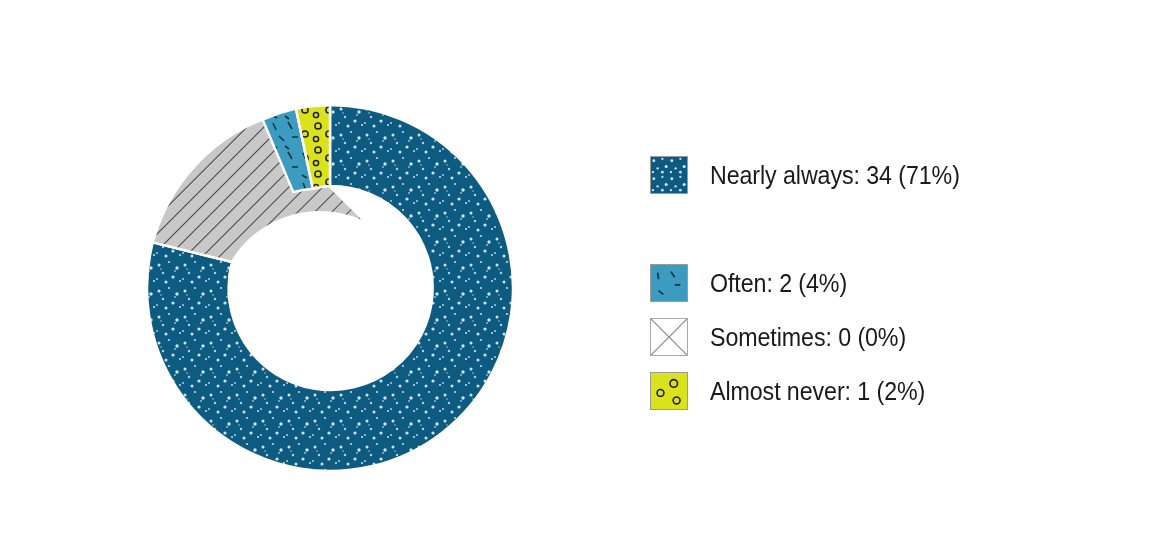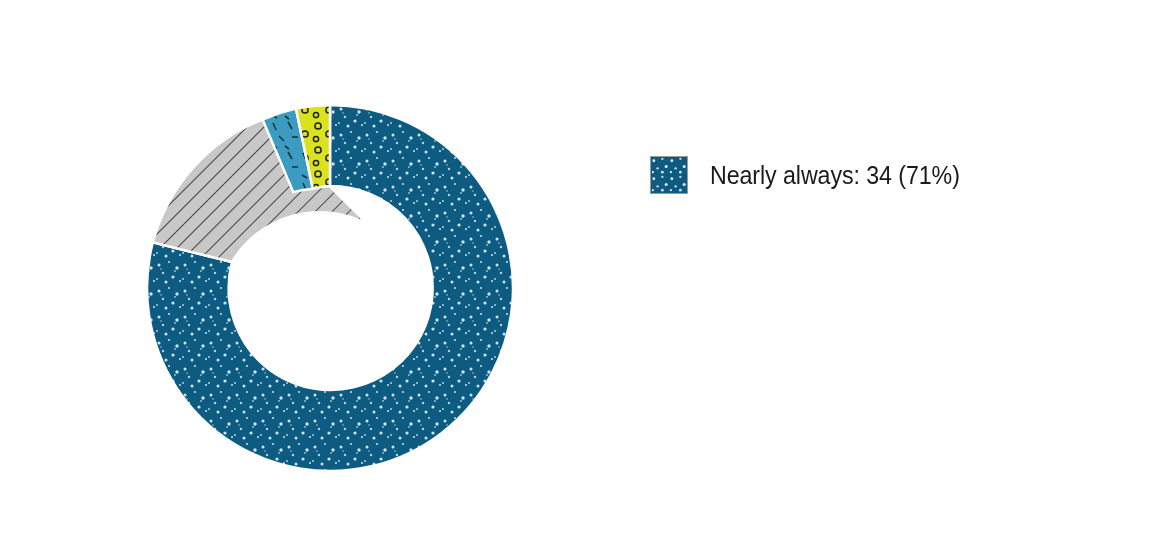--- a/index.html
+++ b/index.html
@@ -167,17 +167,54 @@
             <circle cx="2" cy="16" r="1.2" fill="#d6e7f0"></circle>
             <circle cx="12" cy="16" r="1.5" fill="#c3dce8"></circle>
           </pattern>
             </defs>
         </svg>
       </span>
       <span class="legend-label">Nearly always: 34 (71%)</span>
     </div>
 
 
-
-
+    <div class="legend-row" style="top:263px">
+      <span class="legend-swatch">
+        <svg viewBox="0 0 38 38" preserveAspectRatio="none">
+          <rect width="38" height="38" fill="#3c9bc0"></rect>
+          <g stroke="#16333f" stroke-width="1.8">
+            <line x1="7" y1="8" x2="8" y2="15"></line>
+            <line x1="21" y1="7" x2="25" y2="13"></line>
+            <line x1="25" y1="21" x2="31" y2="21"></line>
+            <line x1="8" y1="27" x2="13" y2="31"></line>
+          </g>
+        </svg>
+      </span>
+      <span class="legend-label">Often: 2 (4%)</span>
+    </div>
+
+    <div class="legend-row" style="top:317px">
+      <span class="legend-swatch" style="border-color:#a8a8a8">
+        <svg viewBox="0 0 38 38" preserveAspectRatio="none">
+          <rect width="38" height="38" fill="#ffffff"></rect>
+          <line x1="0" y1="0" x2="38" y2="38" stroke="#8a8a8a" stroke-width="1.3"></line>
+          <line x1="38" y1="0" x2="0" y2="38" stroke="#8a8a8a" stroke-width="1.3"></line>
+        </svg>
+      </span>
+      <span class="legend-label">Sometimes: 0 (0%)</span>
+    </div>
+
+    <div class="legend-row" style="top:371px">
+      <span class="legend-swatch">
+        <svg viewBox="0 0 38 38" preserveAspectRatio="none">
+          <rect width="38" height="38" fill="#d9e21a"></rect>
+          <g fill="none" stroke="#1e1e1e" stroke-width="1.7">
+            <circle cx="24" cy="11" r="4"></circle>
+            <circle cx="10" cy="21" r="3.6"></circle>
+            <circle cx="27" cy="29" r="3.6"></circle>
+          </g>
+        </svg>
+      </span>
+      <span class="legend-label">Almost never: 1 (2%)</span>
+    </div>
 
   </div>
 </div>
 
 </body></html>

